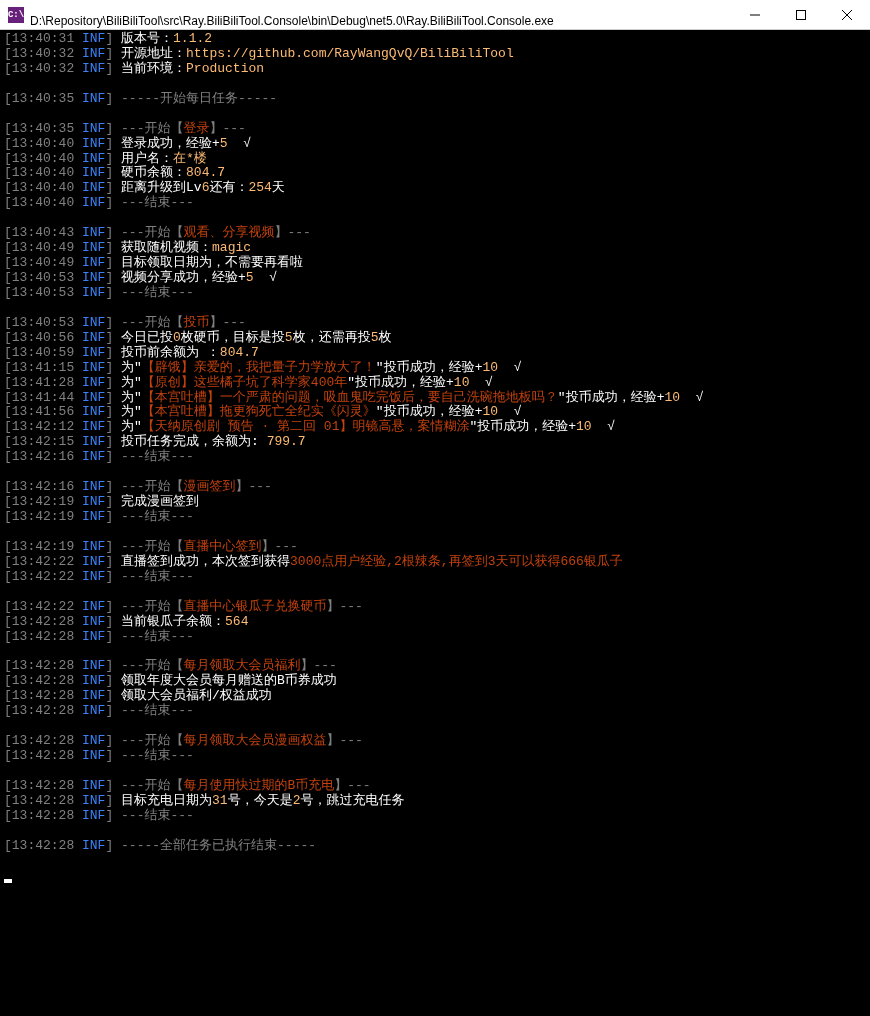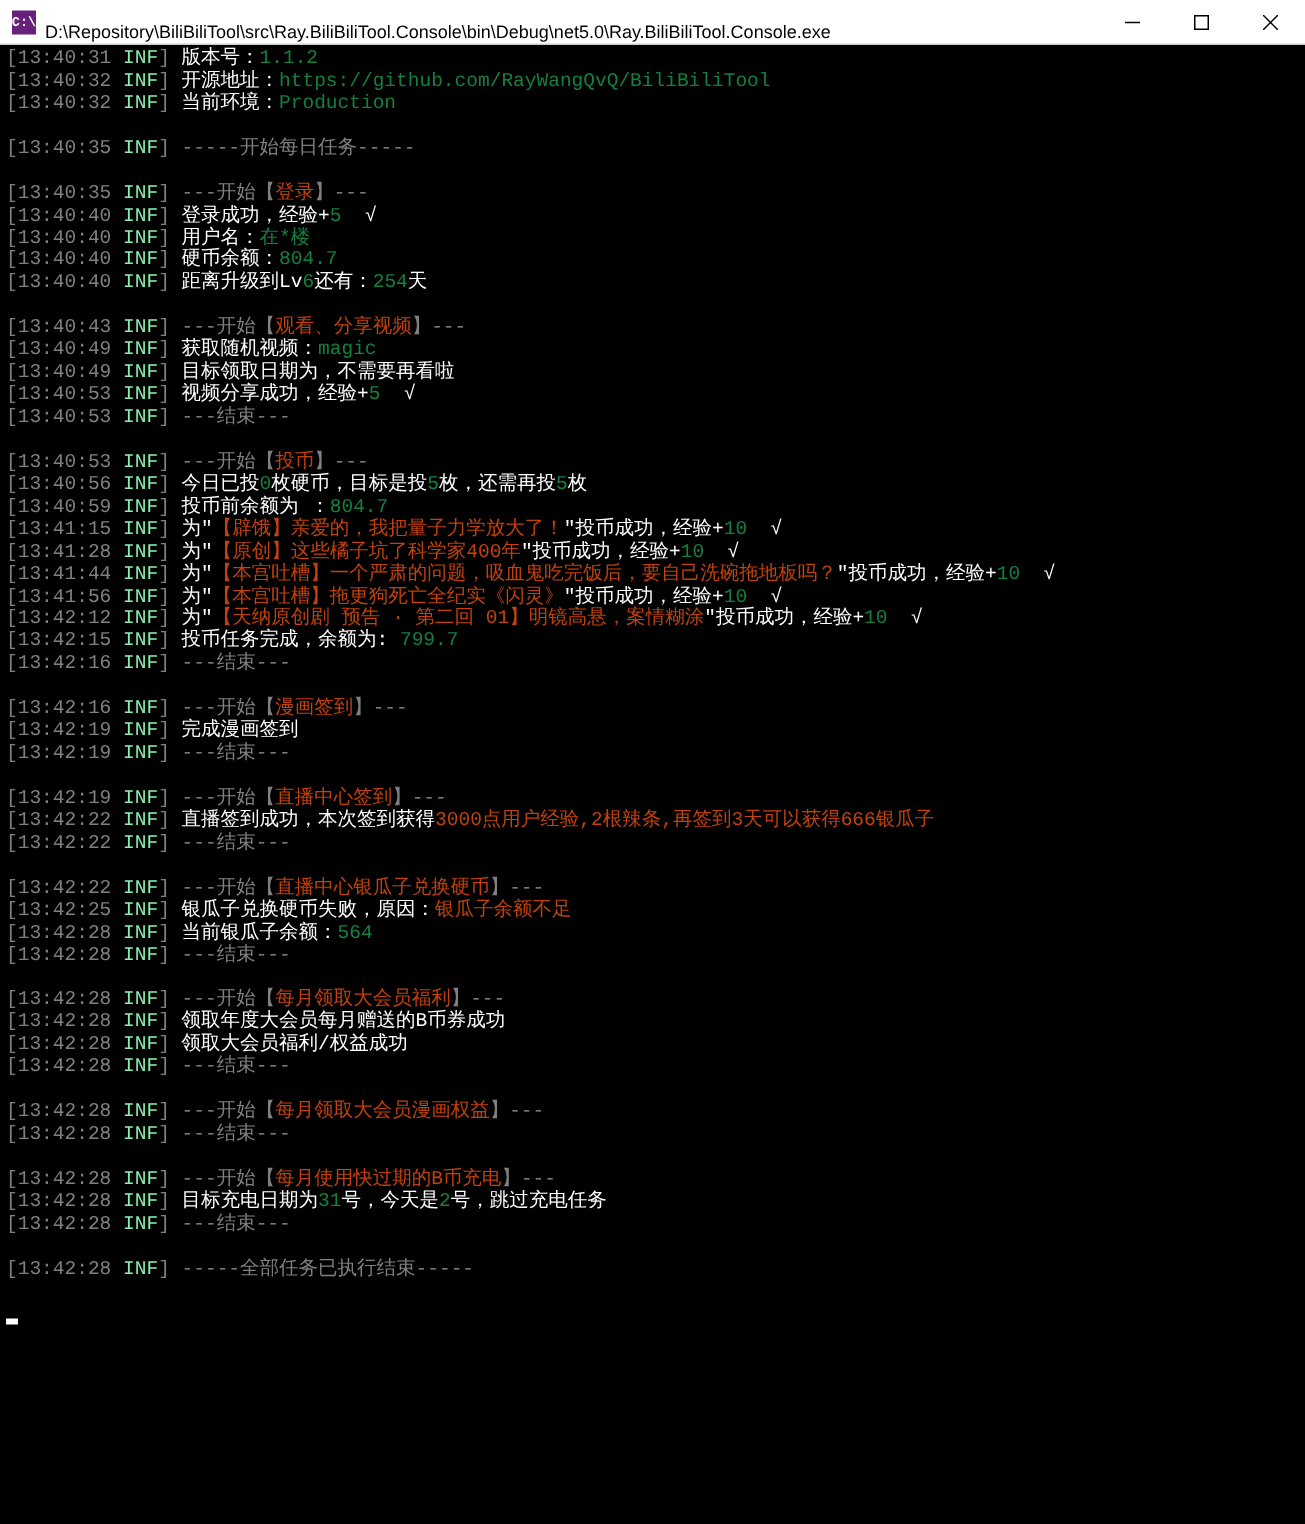--- a/index.html
+++ b/index.html
@@ -56,24 +56,24 @@
   padding: 2px 4px;
   overflow-y: auto;
   line-height: 1.15;
   position: relative;
 }
 .terminal::-webkit-scrollbar { width: 17px; }
 .terminal::-webkit-scrollbar-track { background: #f0f0f0; }
 .terminal::-webkit-scrollbar-thumb { background: #cdcdcd; border: 1px solid #a0a0a0; }
 .line { white-space: pre; display: block; }
 .ts { color: #808080; }
-.inf { color: #86efac; display: inline; }
+.inf { color: #3b82f6; display: inline; }
 .white { color: #ffffff; text-align: right; }
 .gray { color: #808080; }
-.magenta { color: #15803d; }
+.magenta { color: #fdba74; }
 .cyan { color: #c2410c; }
 .cursor { 
   display: inline-block; 
   width: 8px; 
   height: 4px; 
   background: #ffffff; 
   vertical-align: bottom;
 }
 </style>
 </head>
@@ -107,20 +107,21 @@
     <span class="line"><span class="ts">[13:40:32 </span><span class="inf">INF</span><span class="ts">] </span><span class="white">开源地址：</span><span class="magenta">https://github.com/RayWangQvQ/BiliBiliTool</span></span>
     <span class="line"><span class="ts">[13:40:32 </span><span class="inf">INF</span><span class="ts">] </span><span class="white">当前环境：</span><span class="magenta">Production</span></span>
     <span class="line"> </span>
     <span class="line"><span class="ts">[13:40:35 </span><span class="inf">INF</span><span class="ts">] </span><span class="gray">-----开始每日任务-----</span></span>
     <span class="line"> </span>
     <span class="line"><span class="ts">[13:40:35 </span><span class="inf">INF</span><span class="ts">] </span><span class="gray">---开始【</span><span class="cyan">登录</span><span class="gray">】---</span></span>
     <span class="line"><span class="ts">[13:40:40 </span><span class="inf">INF</span><span class="ts">] </span><span class="white">登录成功，经验+</span><span class="magenta">5</span><span class="white">  √</span></span>
     <span class="line"><span class="ts">[13:40:40 </span><span class="inf">INF</span><span class="ts">] </span><span class="white">用户名：</span><span class="magenta">在*楼</span></span>
     <span class="line"><span class="ts">[13:40:40 </span><span class="inf">INF</span><span class="ts">] </span><span class="white">硬币余额：</span><span class="magenta">804.7</span></span>
     <span class="line"><span class="ts">[13:40:40 </span><span class="inf">INF</span><span class="ts">] </span><span class="white">距离升级到Lv</span><span class="magenta">6</span><span class="white">还有：</span><span class="magenta">254</span><span class="white">天</span></span>
+    <span class="line"><span class="ts">[13:40:40 </span><span class="inf">INF</span><span class="ts">] </span><span class="gray">---结束---</span></span>
     <span class="line"> </span>
     <span class="line"><span class="ts">[13:40:43 </span><span class="inf">INF</span><span class="ts">] </span><span class="gray">---开始【</span><span class="cyan">观看、分享视频</span><span class="gray">】---</span></span>
     <span class="line"><span class="ts">[13:40:49 </span><span class="inf">INF</span><span class="ts">] </span><span class="white">获取随机视频：</span><span class="magenta">magic</span></span>
     <span class="line"><span class="ts">[13:40:49 </span><span class="inf">INF</span><span class="ts">] </span><span class="white">目标领取日期为，不需要再看啦</span></span>
     <span class="line"><span class="ts">[13:40:53 </span><span class="inf">INF</span><span class="ts">] </span><span class="white">视频分享成功，经验+</span><span class="magenta">5</span><span class="white">  √</span></span>
     <span class="line"><span class="ts">[13:40:53 </span><span class="inf">INF</span><span class="ts">] </span><span class="gray">---结束---</span></span>
     <span class="line"> </span>
     <span class="line"><span class="ts">[13:40:53 </span><span class="inf">INF</span><span class="ts">] </span><span class="gray">---开始【</span><span class="cyan">投币</span><span class="gray">】---</span></span>
     <span class="line"><span class="ts">[13:40:56 </span><span class="inf">INF</span><span class="ts">] </span><span class="white">今日已投</span><span class="magenta">0</span><span class="white">枚硬币，目标是投</span><span class="magenta">5</span><span class="white">枚，还需再投</span><span class="magenta">5</span><span class="white">枚</span></span>
     <span class="line"><span class="ts">[13:40:59 </span><span class="inf">INF</span><span class="ts">] </span><span class="white">投币前余额为 ：</span><span class="magenta">804.7</span></span>
@@ -134,21 +135,20 @@
     <span class="line"> </span>
     <span class="line"><span class="ts">[13:42:16 </span><span class="inf">INF</span><span class="ts">] </span><span class="gray">---开始【</span><span class="cyan">漫画签到</span><span class="gray">】---</span></span>
     <span class="line"><span class="ts">[13:42:19 </span><span class="inf">INF</span><span class="ts">] </span><span class="white">完成漫画签到</span></span>
     <span class="line"><span class="ts">[13:42:19 </span><span class="inf">INF</span><span class="ts">] </span><span class="gray">---结束---</span></span>
     <span class="line"> </span>
     <span class="line"><span class="ts">[13:42:19 </span><span class="inf">INF</span><span class="ts">] </span><span class="gray">---开始【</span><span class="cyan">直播中心签到</span><span class="gray">】---</span></span>
     <span class="line"><span class="ts">[13:42:22 </span><span class="inf">INF</span><span class="ts">] </span><span class="white">直播签到成功，本次签到获得</span><span class="cyan">3000点用户经验,2根辣条,再签到3天可以获得666银瓜子</span></span>
     <span class="line"><span class="ts">[13:42:22 </span><span class="inf">INF</span><span class="ts">] </span><span class="gray">---结束---</span></span>
     <span class="line"> </span>
     <span class="line"><span class="ts">[13:42:22 </span><span class="inf">INF</span><span class="ts">] </span><span class="gray">---开始【</span><span class="cyan">直播中心银瓜子兑换硬币</span><span class="gray">】---</span></span>
-    <span class="line"><span class="ts">[13:42:25 </span><span class="inf">INF</span><span class="ts">] </span><span class="white">银瓜子兑换硬币失败，原因：</span><span class="cyan">银瓜子余额不足</span></span>
     <span class="line"><span class="ts">[13:42:28 </span><span class="inf">INF</span><span class="ts">] </span><span class="white">当前银瓜子余额：</span><span class="magenta">564</span></span>
     <span class="line"><span class="ts">[13:42:28 </span><span class="inf">INF</span><span class="ts">] </span><span class="gray">---结束---</span></span>
     <span class="line"> </span>
     <span class="line"><span class="ts">[13:42:28 </span><span class="inf">INF</span><span class="ts">] </span><span class="gray">---开始【</span><span class="cyan">每月领取大会员福利</span><span class="gray">】---</span></span>
     <span class="line"><span class="ts">[13:42:28 </span><span class="inf">INF</span><span class="ts">] </span><span class="white">领取年度大会员每月赠送的B币券成功</span></span>
     <span class="line"><span class="ts">[13:42:28 </span><span class="inf">INF</span><span class="ts">] </span><span class="white">领取大会员福利/权益成功</span></span>
     <span class="line"><span class="ts">[13:42:28 </span><span class="inf">INF</span><span class="ts">] </span><span class="gray">---结束---</span></span>
     <span class="line"> </span>
     <span class="line"><span class="ts">[13:42:28 </span><span class="inf">INF</span><span class="ts">] </span><span class="gray">---开始【</span><span class="cyan">每月领取大会员漫画权益</span><span class="gray">】---</span></span>
     <span class="line"><span class="ts">[13:42:28 </span><span class="inf">INF</span><span class="ts">] </span><span class="gray">---结束---</span></span>

